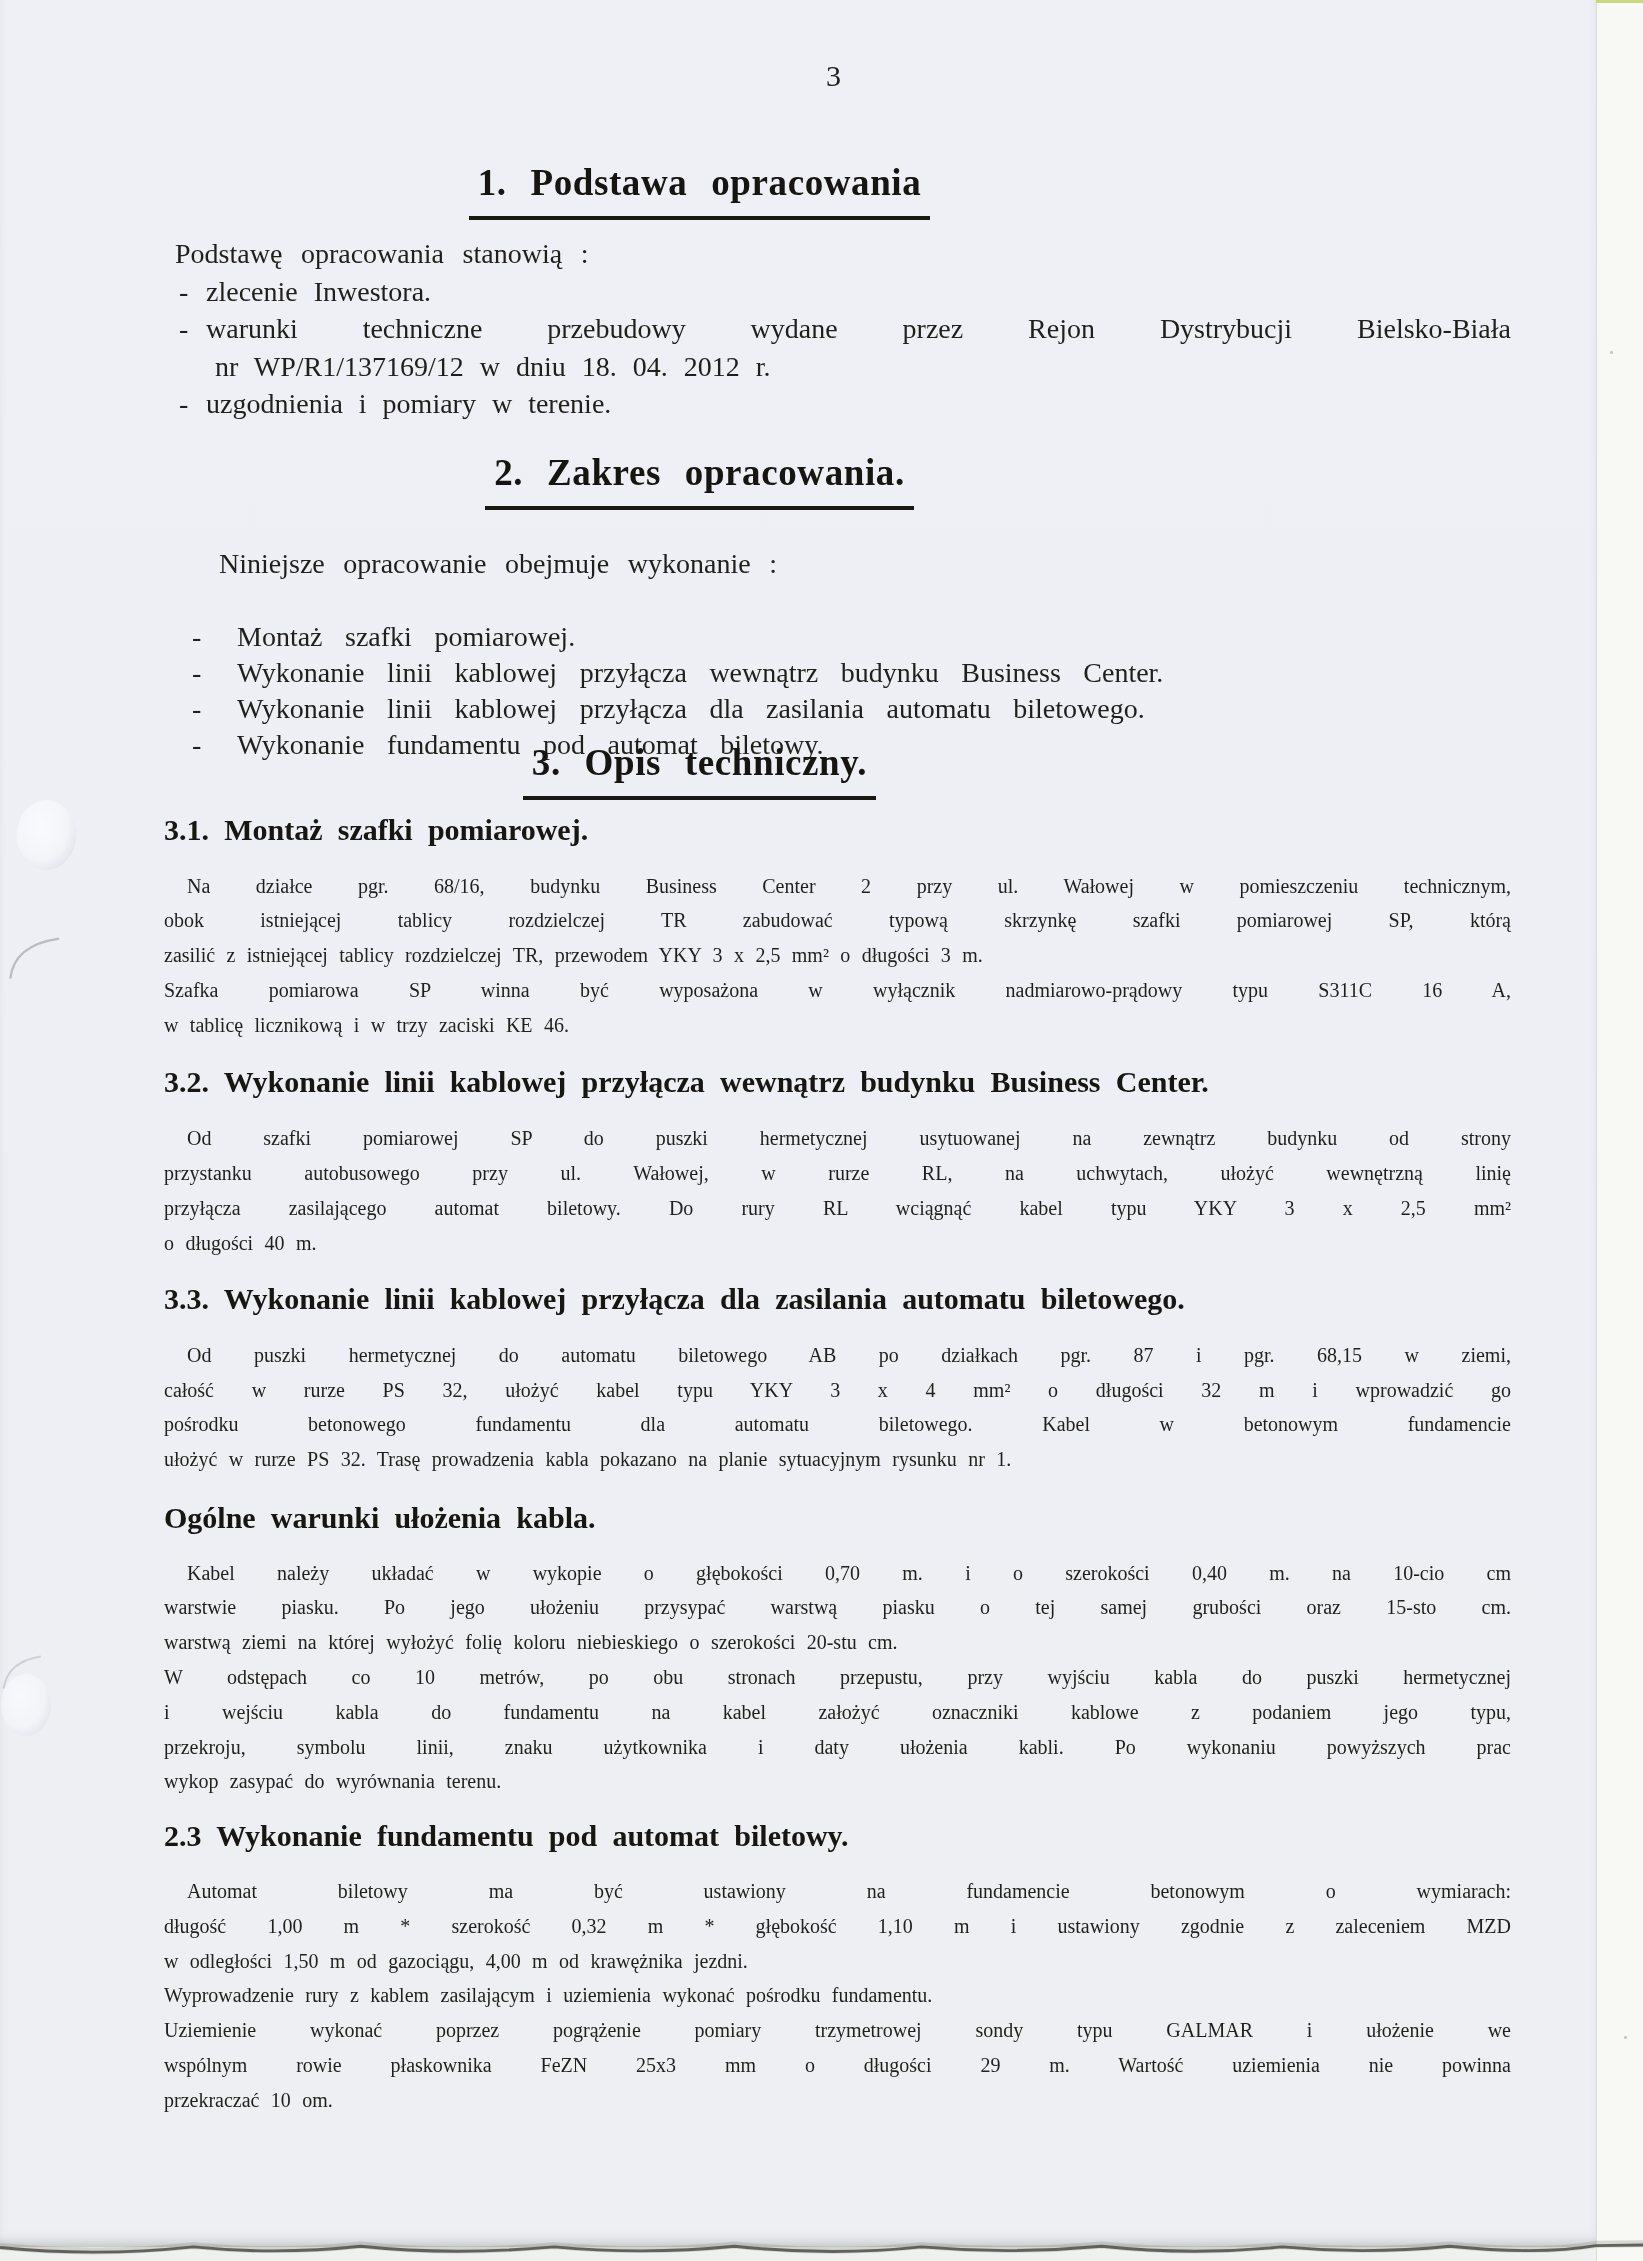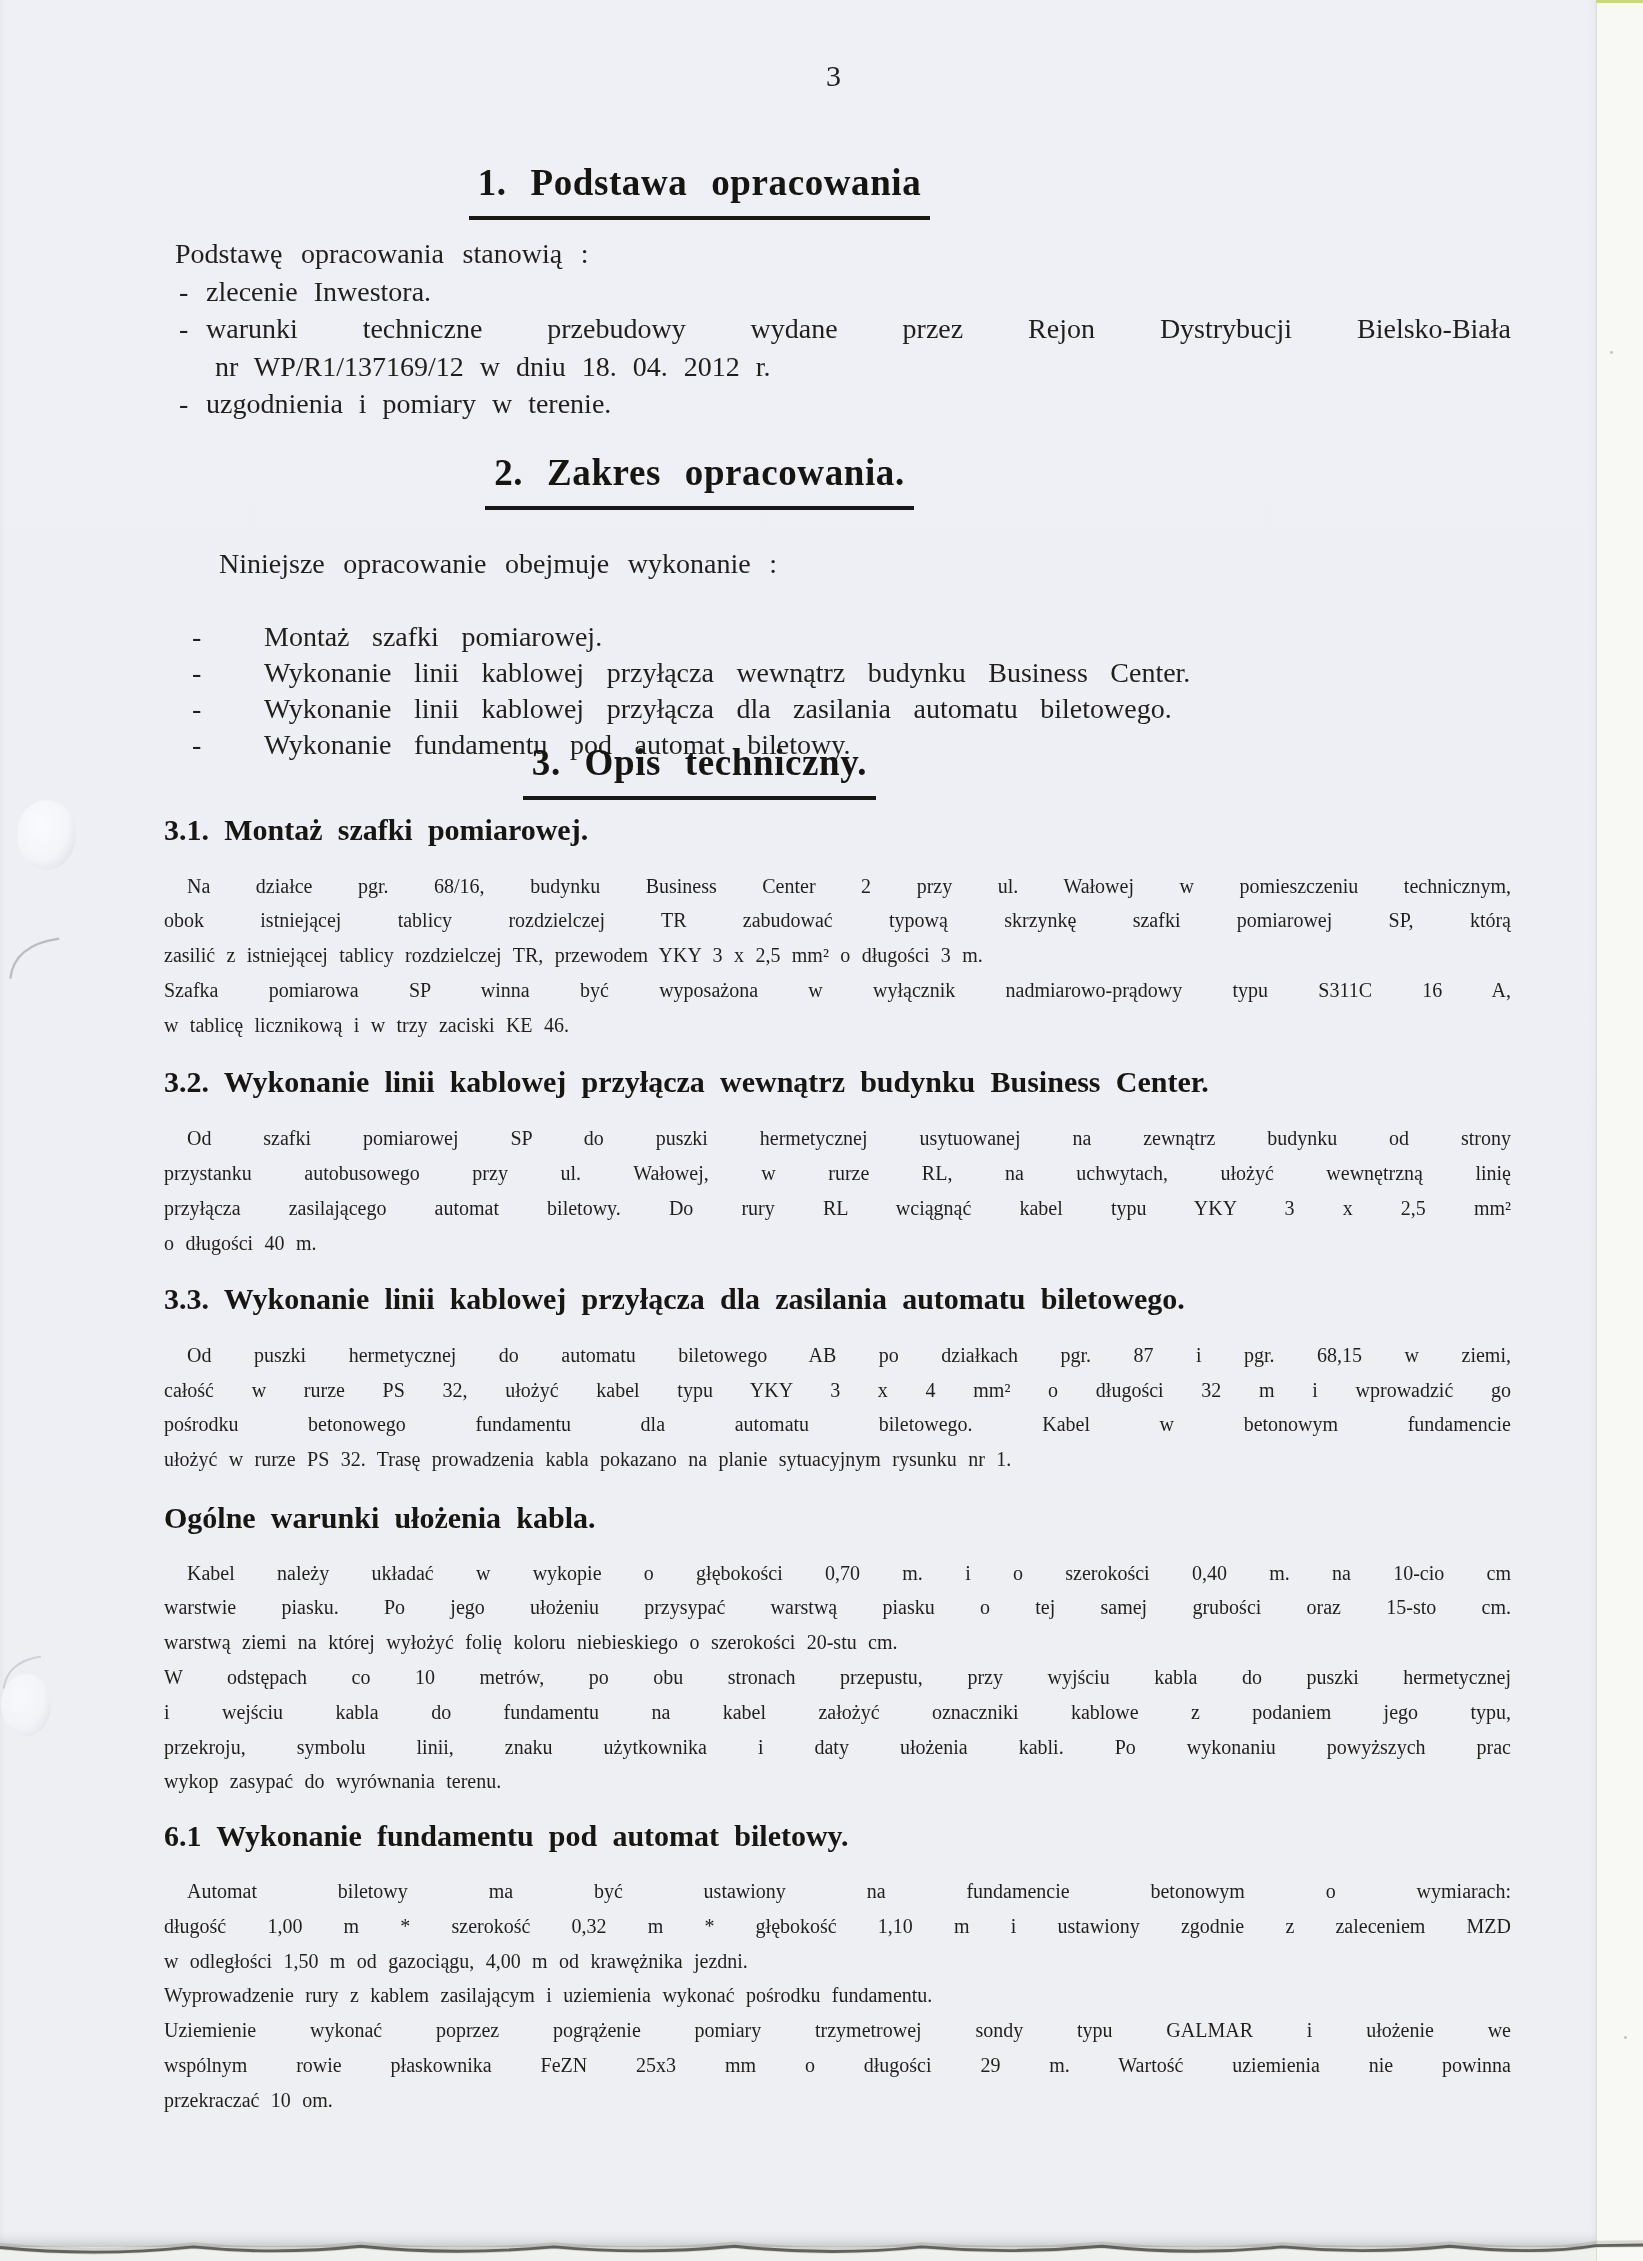--- a/index.html
+++ b/index.html
@@ -27,21 +27,21 @@
   .bigh .bu{display:inline-block;border-bottom:4.5px solid #1a1815;padding:0 9px 12px 9px;}
 
   .intro{position:absolute;font-size:28px;word-spacing:11.6px;}
   .intro.i1{left:175px;text-align:center;}
   .intro.i2{left:219px;}
 
   .s1row{position:absolute;left:179px;width:1332px;font-size:28px;}
   .s2row{position:absolute;left:192px;width:1319px;font-size:28px;}
   .rdash{position:absolute;left:0;top:0;}
   .s1row .rtext{display:block;margin-left:27px;word-spacing:9px;}
-  .s2row .rtext{display:block;margin-left:72px;word-spacing:15.5px;}
+  .s2row .rtext{display:block;margin-left:45px;word-spacing:15.5px;}
   .cont{position:absolute;left:215px;font-size:28px;word-spacing:9px;}
 
   .subhead{position:absolute;left:164px;width:1347px;font-weight:bold;font-size:30px;word-spacing:7.7px;color:#181613;}
 
   .pline{position:absolute;left:164px;width:1347px;height:35px;line-height:35px;font-size:20px;word-spacing:1.9px;}
   .jl{text-align:justify;text-align-last:justify;-moz-text-align-last:justify;}
   .ll{text-align:left;text-align-last:left;word-spacing:6.4px;}
   .ind{text-indent:23px;}
 
   
@@ -130,21 +130,21 @@
 
 <div class="subhead" style="top:1501px">Ogólne warunki ułożenia kabla.</div>
 <div class="pline jl ind" style="top:1556px">Kabel należy układać w wykopie o głębokości 0,70 m. i o szerokości 0,40 m. na 10-cio cm</div>
 <div class="pline jl" style="top:1590px">warstwie piasku. Po jego ułożeniu przysypać warstwą piasku o tej samej grubości oraz 15-sto cm.</div>
 <div class="pline ll" style="top:1625px">warstwą ziemi na której wyłożyć folię koloru niebieskiego o szerokości 20-stu cm.</div>
 <div class="pline jl" style="top:1660px">W odstępach co 10 metrów, po obu stronach przepustu, przy wyjściu kabla do puszki hermetycznej</div>
 <div class="pline jl" style="top:1695px">i wejściu kabla do fundamentu na kabel założyć oznaczniki kablowe z podaniem jego typu,</div>
 <div class="pline jl" style="top:1730px">przekroju, symbolu linii, znaku użytkownika i daty ułożenia kabli. Po wykonaniu powyższych prac</div>
 <div class="pline ll" style="top:1764px">wykop zasypać do wyrównania terenu.</div>
 
-<div class="subhead" style="top:1819px">6.1 Wykonanie fundamentu pod automat biletowy.</div>
+<div class="subhead" style="top:1819px">2.3 Wykonanie fundamentu pod automat biletowy.</div>
 <div class="pline jl ind" style="top:1874px">Automat biletowy ma być ustawiony na fundamencie betonowym o wymiarach:</div>
 <div class="pline jl" style="top:1909px">długość 1,00 m * szerokość 0,32 m * głębokość 1,10 m i ustawiony zgodnie z zaleceniem MZD</div>
 <div class="pline ll" style="top:1944px">w odległości 1,50 m od gazociągu, 4,00 m od krawężnika jezdni.</div>
 <div class="pline ll" style="top:1978px">Wyprowadzenie rury z kablem zasilającym i uziemienia wykonać pośrodku fundamentu.</div>
 <div class="pline jl" style="top:2013px">Uziemienie wykonać poprzez pogrążenie pomiary trzymetrowej sondy typu GALMAR i ułożenie we</div>
 <div class="pline jl" style="top:2048px">wspólnym rowie płaskownika FeZN 25x3 mm o długości 29 m. Wartość uziemienia nie powinna</div>
 <div class="pline ll" style="top:2083px">przekraczać 10 om.</div>
 
 <div class="blob" style="left:17px;top:800px;width:59px;height:70px;"></div>
 <div class="blob" style="left:1.3px;top:1674px;width:50px;height:62px;opacity:.75;"></div>

